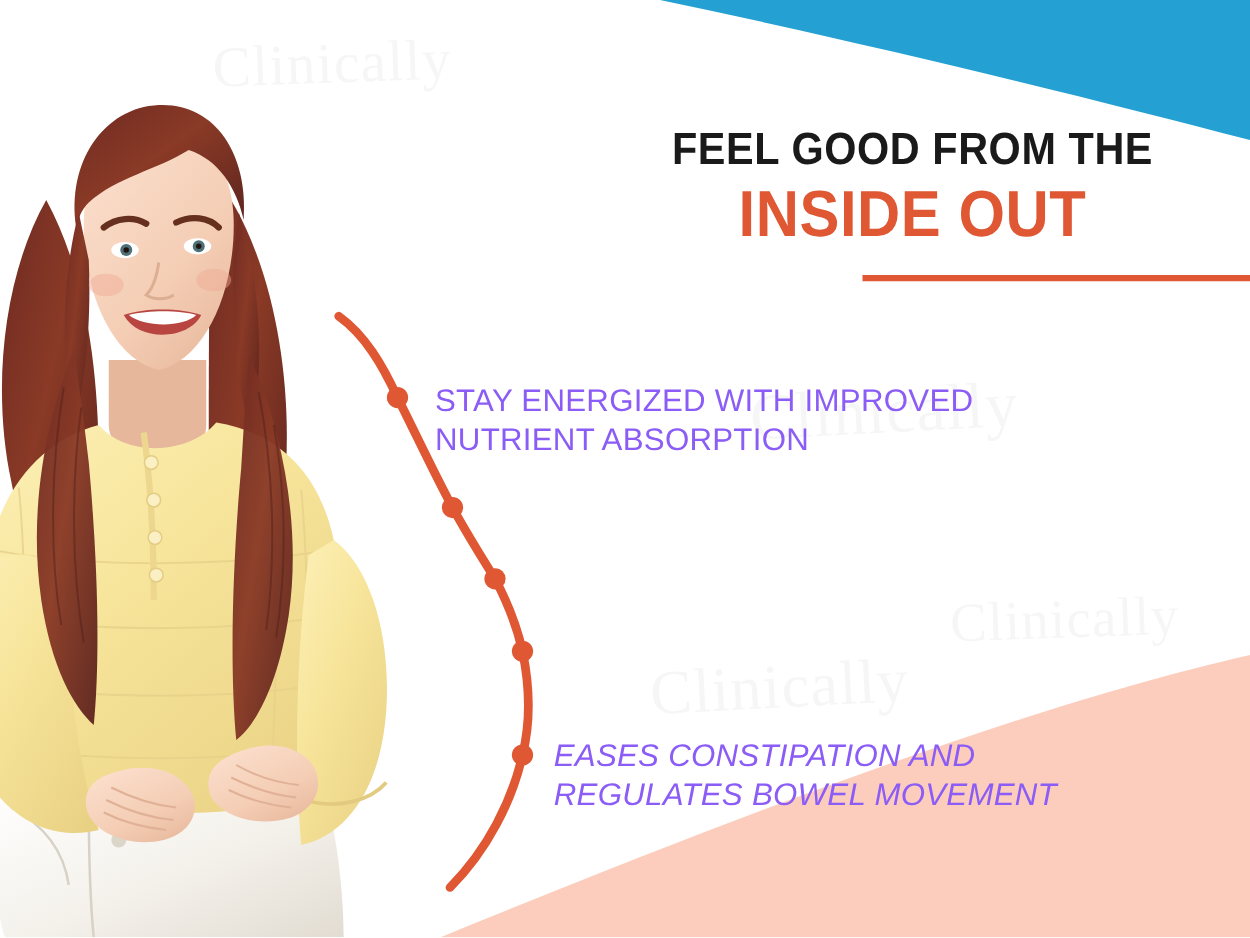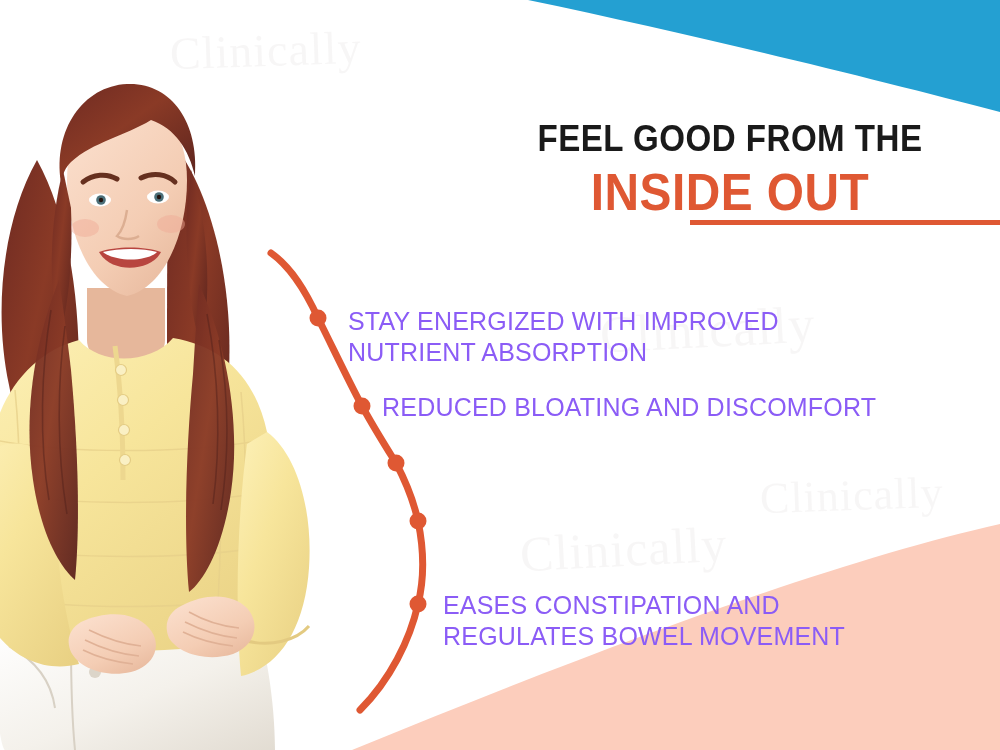--- a/index.html
+++ b/index.html
@@ -50,21 +50,20 @@
     height: 710px;
   }
 
   
   #headline-block {
     position: absolute;
     left: 480px;
     top: 100px;
     width: 500px;
     text-align: center;
-    margin-top: 20px;
   }
   #headline-line1 {
     font-family: "Liberation Sans Narrow", "Liberation Sans", sans-serif;
     font-weight: 700;
     font-size: 36px;
     letter-spacing: 0.5px;
     color: #1a1a1a;
     line-height: 1.05;
     transform: scaleX(0.92);
     margin: 0;
@@ -96,21 +95,21 @@
     font-weight: 400;
     font-size: 25px;
     line-height: 1.22;
     letter-spacing: 0.2px;
     white-space: pre-line;
   }
   #benefit-0 { left: 348px; top: 306px; }
   #benefit-1 { left: 382px; top: 392px; }
   #benefit-2 { left: 422px; top: 449px; }
   #benefit-3 { left: 447px; top: 506px; }
-  #benefit-4 { left: 443px; top: 590px; }
+  #benefit-4 { left: 443px; top: 590px; font-style: italic; }
 
   
   #connector-layer {
     position: absolute;
     inset: 0;
     width: 1000px;
     height: 750px;
   }
 </style>
 </head>
@@ -266,17 +265,16 @@
              C 410 640 390 680 360 710" stroke="#DF5833" stroke-width="7" fill="none" stroke-linecap="round"></path>
     <circle cx="318" cy="318" r="8.5" fill="#DF5833"></circle>
     <circle cx="362" cy="406" r="8.5" fill="#DF5833"></circle>
     <circle cx="396" cy="463" r="8.5" fill="#DF5833"></circle>
     <circle cx="418" cy="521" r="8.5" fill="#DF5833"></circle>
     <circle cx="418" cy="604" r="8.5" fill="#DF5833"></circle>
   </svg>
 
   <div class="benefit" id="benefit-0">STAY ENERGIZED WITH IMPROVED
 NUTRIENT ABSORPTION</div>
-  <div class="benefit" id="benefit-1">REDUCED BLOATING AND DISCOMFORT</div>
   <div class="benefit" id="benefit-4">EASES CONSTIPATION AND
 REGULATES BOWEL MOVEMENT</div>
 
 </div>
 
 </body></html>

